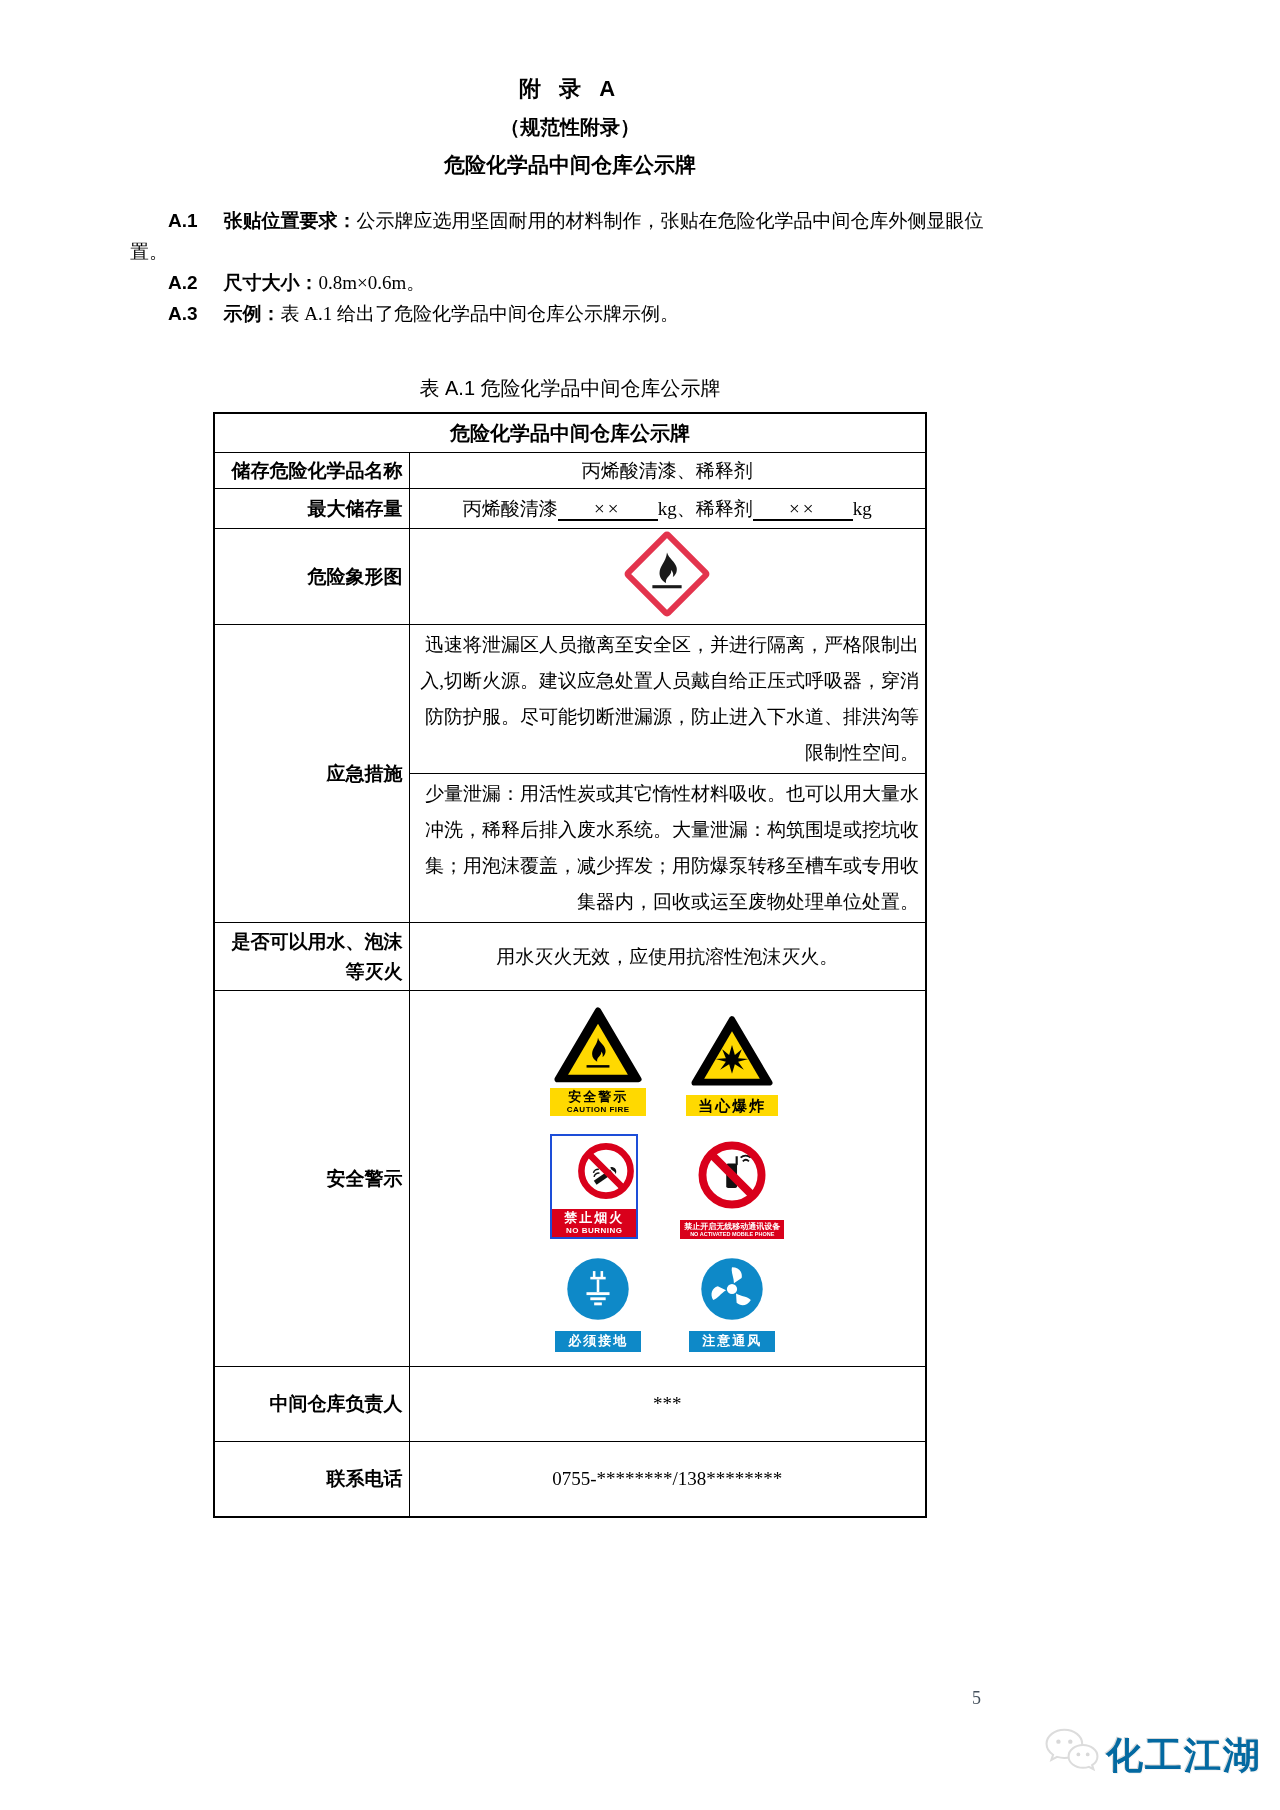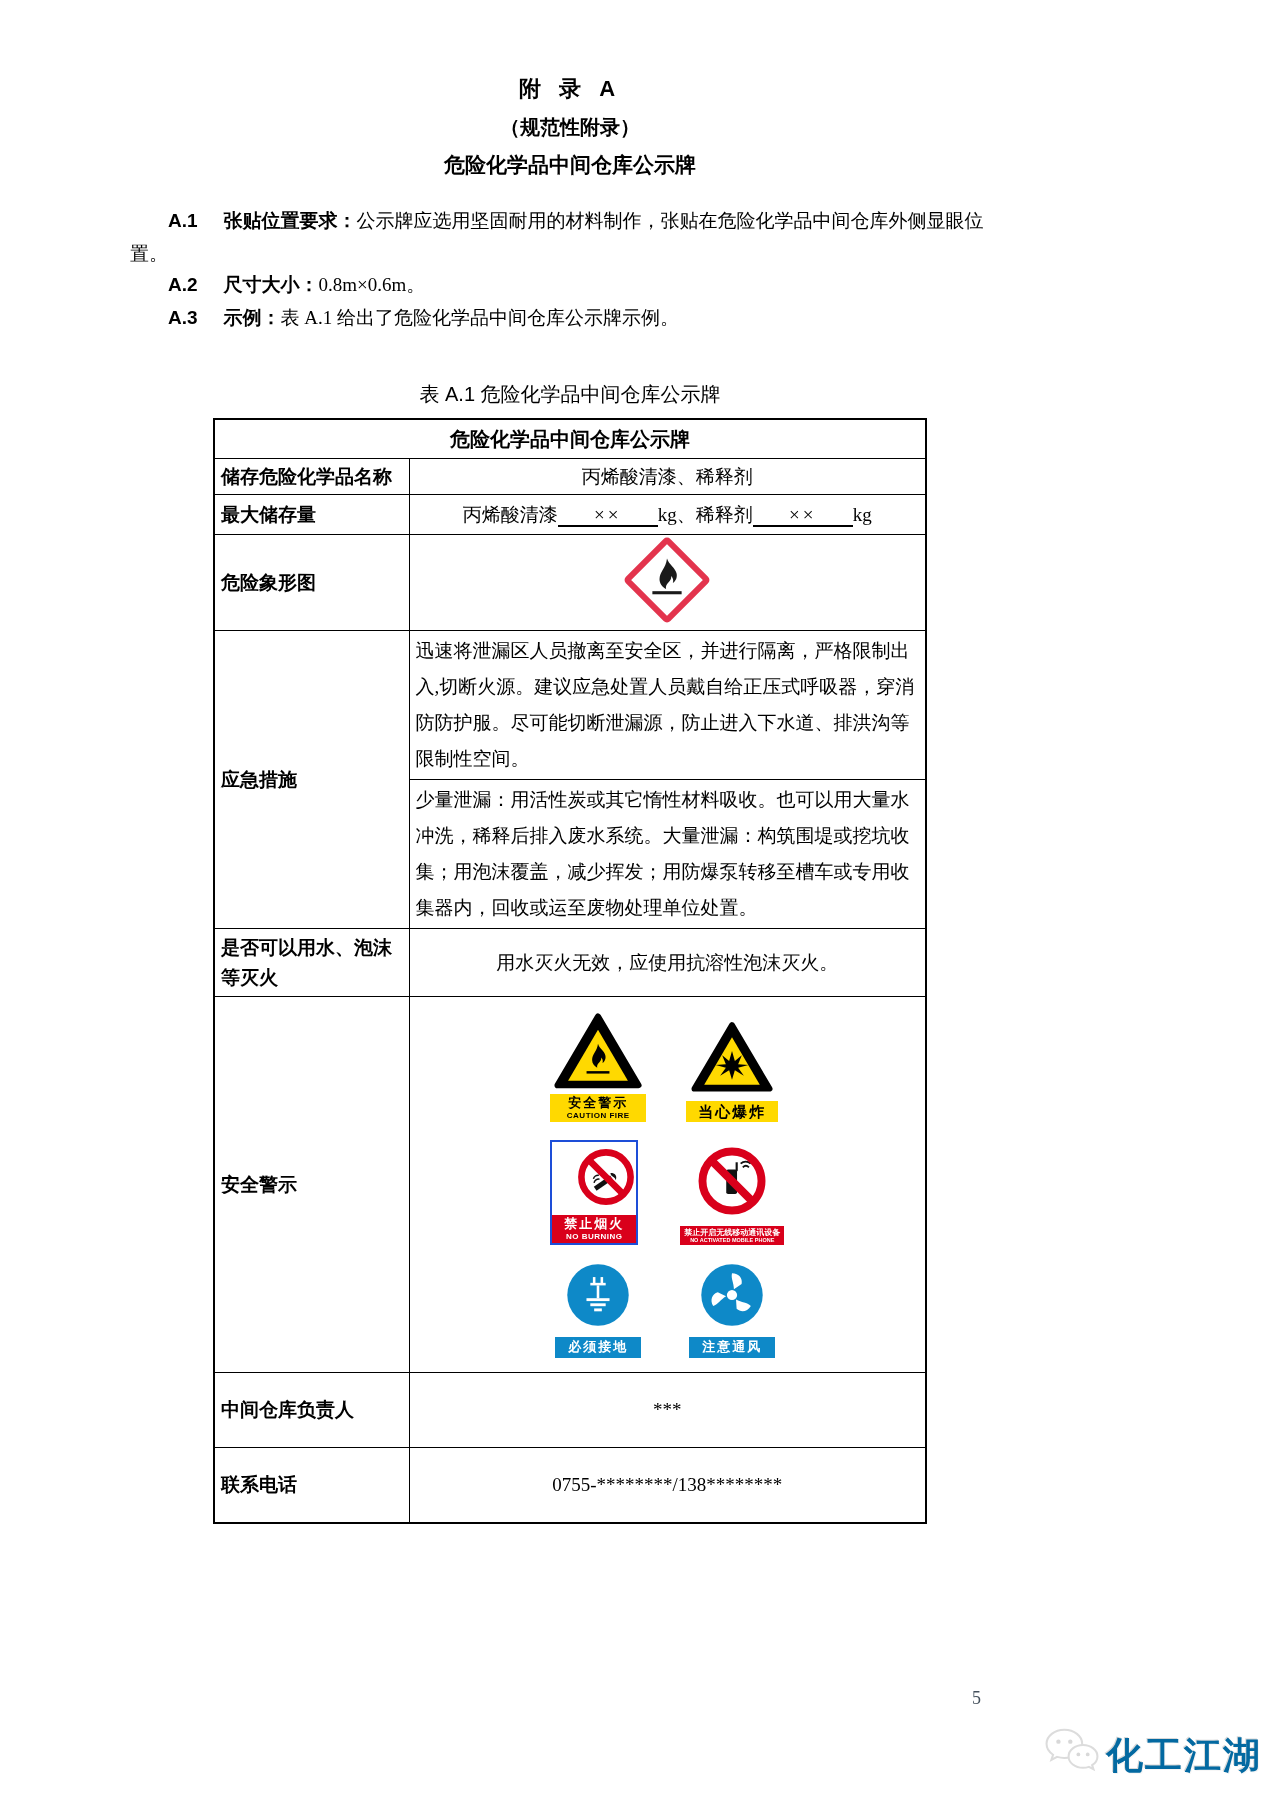--- a/index.html
+++ b/index.html
@@ -17,35 +17,35 @@
     font-family:"Liberation Sans","DejaVu Sans",sans-serif;font-weight:bold;}
   .title-block .t1{font-size:22px;letter-spacing:6px;margin:0 0 10px 0;}
   .title-block .t2{font-size:20px;margin:0 0 10px 0;}
   .title-block .t3{font-size:21px;margin:0;}
 
   
   .clauses{margin-top:26px;font-size:19px;line-height:31px;}
   .clause{margin:0;text-indent:38px;}
   .clause .num{font-family:"Liberation Sans","DejaVu Sans",sans-serif;
     font-weight:bold;margin-right:26px;}
-  .clause .lbl{font-family:Liberation Mono, monospace;font-weight:bold;}
+  .clause .lbl{font-family:Liberation Sans, sans-serif;font-weight:bold;}
 
   
   .tbl-caption{margin:46px 0 10px 0;text-align:center;
     font-family:"Liberation Sans","DejaVu Sans",sans-serif;
     font-weight:normal;font-size:20px;}
 
   
   table.notice{border-collapse:collapse;table-layout:fixed;
     margin-left:83px;width:712px;border:2px solid #000;}
   table.notice td{border:1px solid #000;padding:2px 6px;font-size:19px;}
   td.lab{font-family:"Liberation Sans","DejaVu Sans",sans-serif;
-    font-weight:bold;text-align:left;vertical-align:middle;line-height:30px;}
+    font-weight:bold;text-align:right;vertical-align:middle;line-height:30px;}
   td.val{text-align:center;vertical-align:middle;}
-  td.val-left{text-align:left;vertical-align:middle;line-height:36px;padding:4px 16px;}
+  td.val-left{text-align:right;vertical-align:middle;line-height:36px;padding:4px 16px;}
   tr.r-title td{font-family:"Liberation Sans","DejaVu Sans",sans-serif;
     font-weight:bold;text-align:center;font-size:20px;height:34px;}
 
   .blank{display:inline-block;min-width:100px;border-bottom:2px solid #000;
     text-align:center;line-height:20px;letter-spacing:3px;}
 
   
   .sign-grid{display:grid;grid-template-columns:auto auto;justify-content:center;
     column-gap:34px;row-gap:18px;padding:12px 0;}
   .sign{display:flex;flex-direction:column;align-items:center;justify-content:flex-end;}

